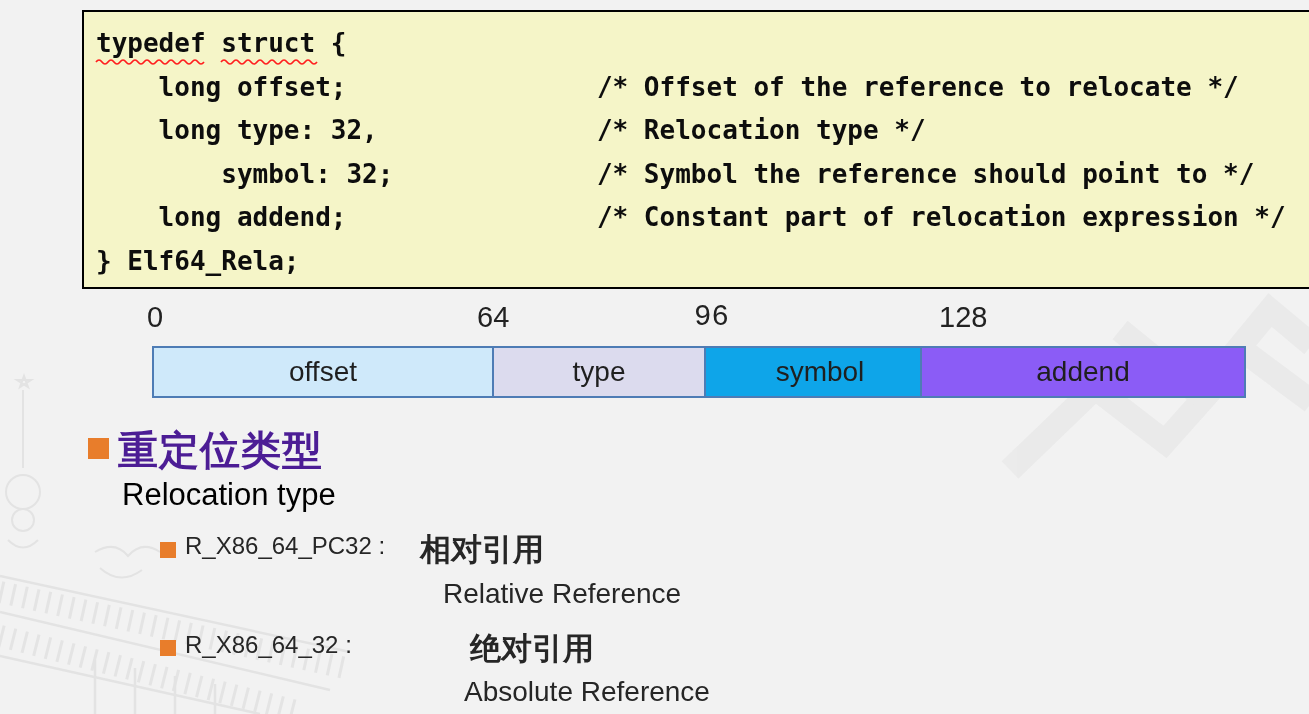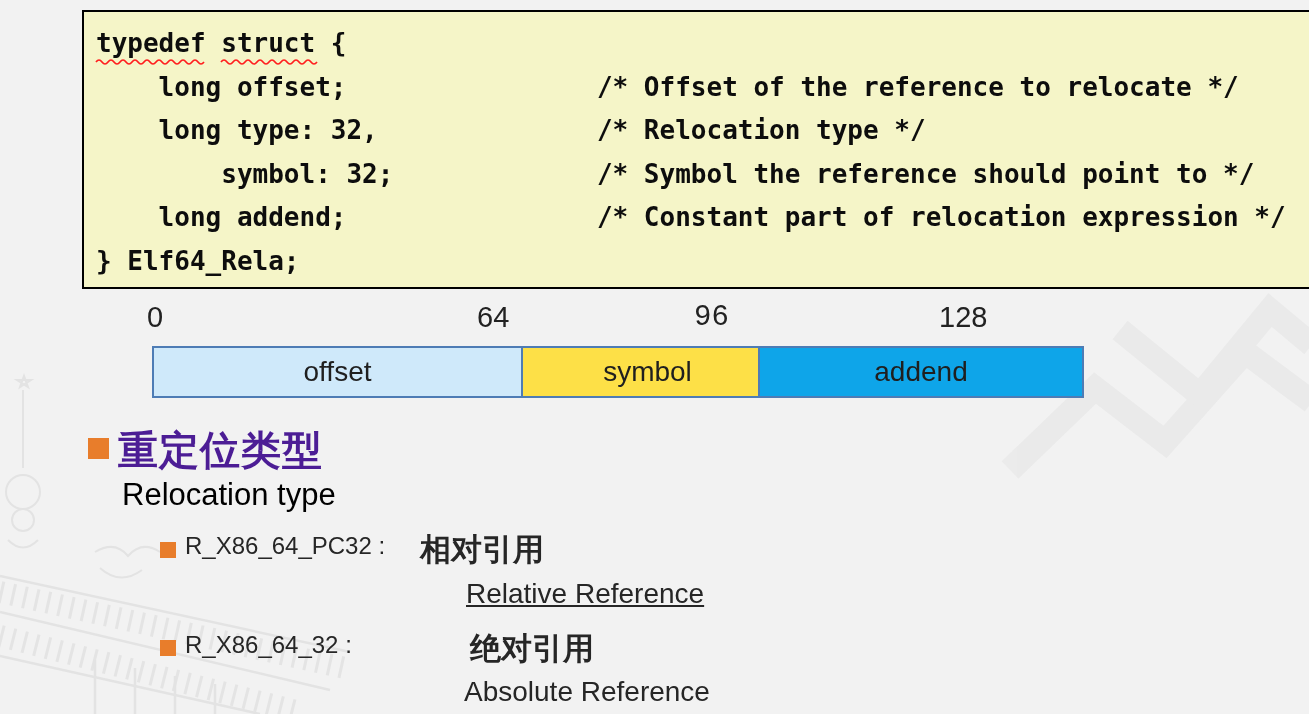--- a/index.html
+++ b/index.html
@@ -24,37 +24,37 @@
   .squiggle{position:absolute;height:8px;overflow:visible;}
   
   .bit-label{position:absolute;top:301px;font-size:29px;color:#222;font-weight:400;}
   .fields{position:absolute;left:152px;top:346px;display:flex;}
   .field{
     box-sizing:border-box;height:52px;border:2px solid #4e7cb5;
     display:flex;align-items:center;justify-content:center;
     font-size:28px;color:#1f1f1f;
   }
   .field + .field{margin-left:-2px;}
-  .f-offset{width:371px;background:#cfe9fa;}
+  .f-offset{width:342px;background:#cfe9fa;}
   .f-type{width:214px;background:#dcdbee;}
-  .f-symbol{width:239px;background:#fde047;padding-left:14px;}
-  .f-addend{width:326px;background:#0ea5e9;}
+  .f-symbol{width:218px;background:#0ea5e9;padding-left:14px;}
+  .f-addend{width:326px;background:#8b5cf6;}
   
   .bullet{position:absolute;background:#e87d2b;}
   .b-main{left:88px;top:438px;width:21px;height:21px;}
   .b-sub1{left:160px;top:542px;width:16px;height:16px;}
   .b-sub2{left:160px;top:640px;width:16px;height:16px;}
   .h-zh{position:absolute;left:118px;top:423px;font-size:40px;font-weight:bold;color:#4c1d95;letter-spacing:1px;}
   .h-en{position:absolute;left:122px;top:477px;font-size:31px;font-weight:normal;color:#000;}
   .item-code{position:absolute;left:185px;font-size:24px;color:#262626;}
   .item-zh{position:absolute;font-size:31px;color:#262626;font-weight:bold;}
   .item-en{position:absolute;font-size:28px;color:#262626;}
   .r1{top:532px;}
   .r1-zh{left:420px;top:529px;}
-  .r1-en{left:466px;top:578px;text-decoration:underline;}
+  .r1-en{left:443px;top:578px;}
   .r2{top:631px;}
   .r2-zh{left:470px;top:628px;}
   .r2-en{left:464px;top:676px;}
 </style>
 </head>
 <body>
 
 <svg class="watermark" viewBox="0 0 1309 714" xmlns="http://www.w3.org/2000/svg">
   <g stroke="#eaeaea" stroke-width="24" fill="none" opacity="0.9">
     <polyline points="1010,470 1095,388 1165,442 1245,352 1312,402"></polyline>
@@ -100,20 +100,21 @@
   <path d="M0 4 Q3 0 6 4 T12 4 T18 4 T24 4 T30 4 T36 4 T42 4 T48 4 T54 4 T60 4 T66 4 T72 4 T78 4 T84 4 T90 4 T96 4" stroke="#ff1f1f" stroke-width="1.7" fill="none"></path>
 </svg>
 
 <span class="bit-label" style="left:147px;">0</span>
 <span class="bit-label" style="left:477px;text-align:right;">64</span>
 <span class="bit-label" style="left:694px;font-family:Liberation Mono, monospace;">96</span>
 <span class="bit-label" style="left:939px;">128</span>
 
 <div class="fields">
   <div class="field f-offset">offset</div>
+  <div class="field f-type">type</div>
   <div class="field f-symbol">symbol</div>
   <div class="field f-addend">addend</div>
 </div>
 
 <div class="bullet b-main"></div>
 <div class="h-zh">重定位类型</div>
 <div class="h-en">Relocation type</div>
 
 <div class="bullet b-sub1"></div>
 <div class="item-code r1">R_X86_64_PC32 :</div>

